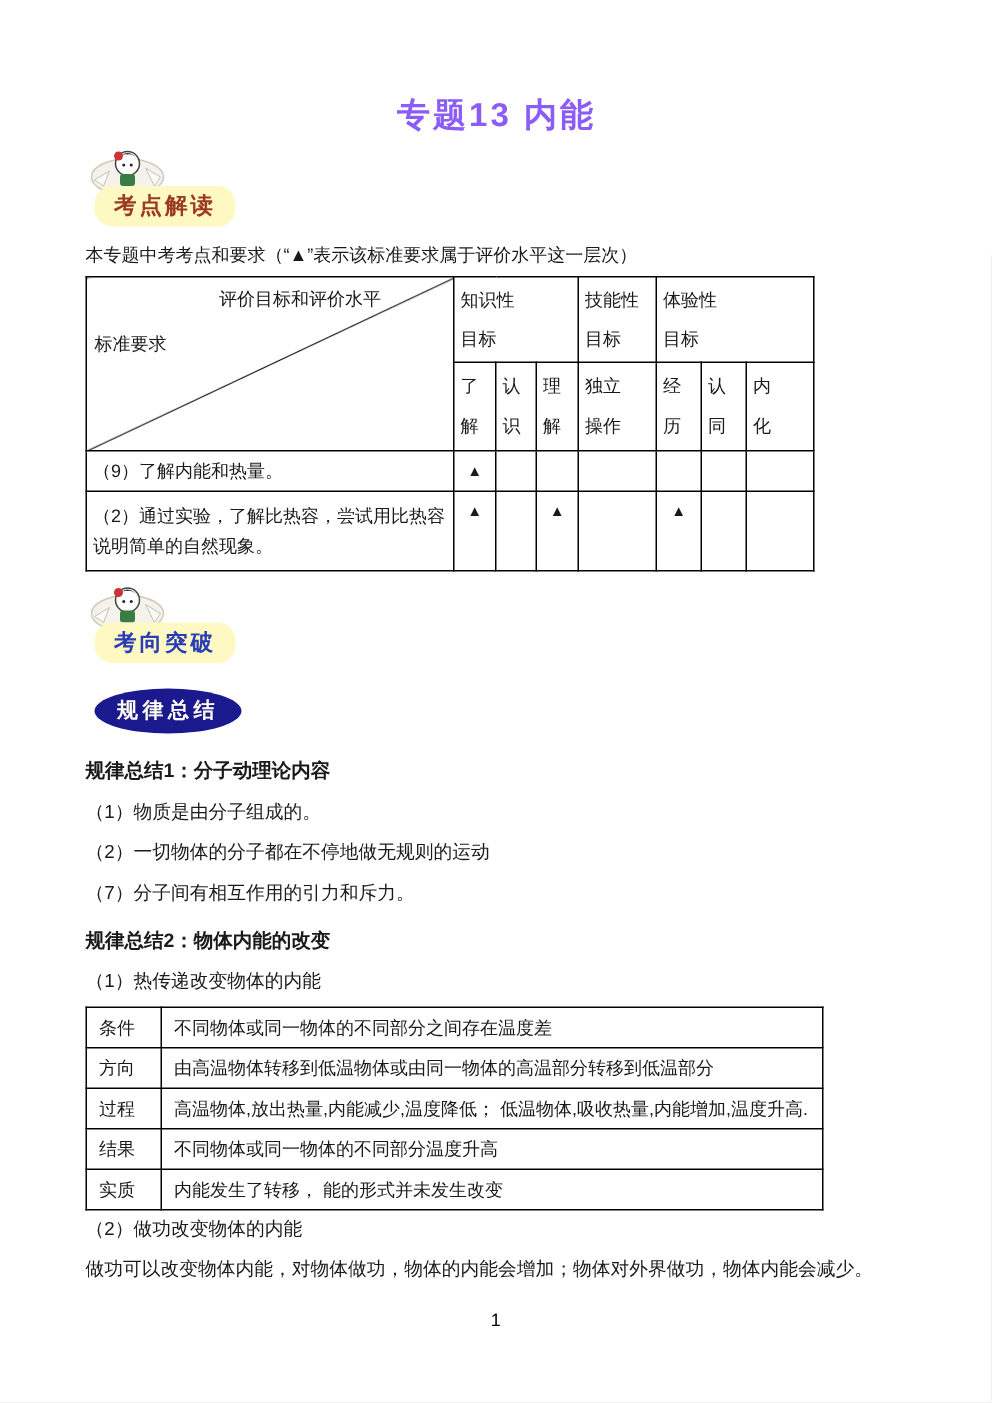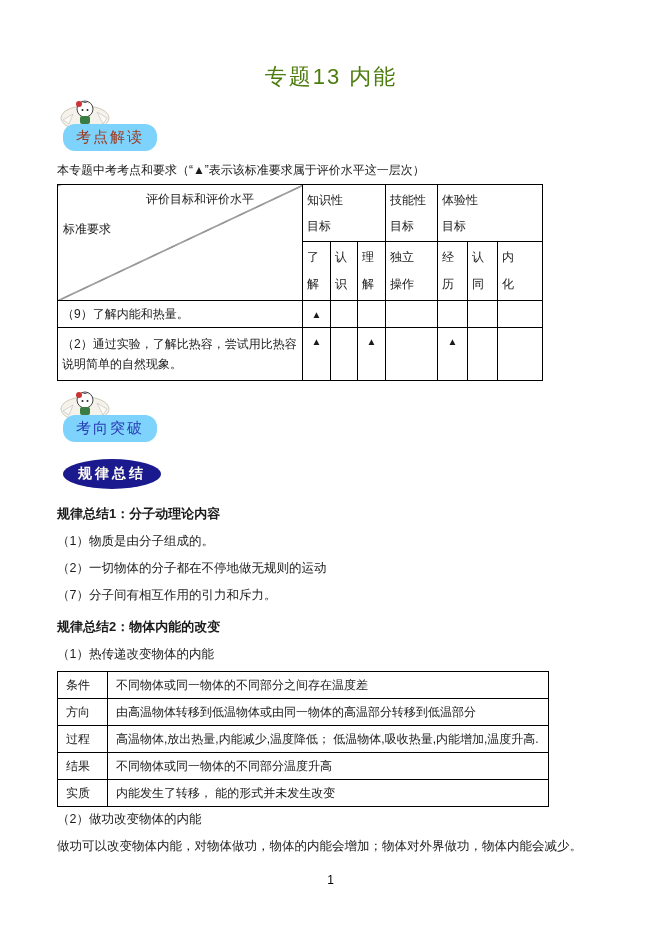--- a/index.html
+++ b/index.html
@@ -12,34 +12,34 @@
     font-family:"Liberation Sans","DejaVu Sans",sans-serif;
     color:#1a1a1a;
     padding:44px 56px 0 57px;
     overflow:hidden;
   }
   .doc-header { font-size:10.5px; color:#141414; letter-spacing:0.5px; }
   .doc-title {
     margin-top:18px;
     text-align:center;
     font-size:22px;
-    font-weight:normal;
-    color:#4d7c0f;
+    font-weight:bold;
+    color:#8b5cf6;
     letter-spacing:2px;
   }
   .stamp { position:relative; margin-top:10px; height:52px; }
   .stamp .cartoon { position:absolute; left:2px; top:-4px; }
   .stamp .pill {
     position:absolute; left:6px; top:22px;
     display:inline-block;
-    background:#7dd3fc;
+    background:#fef9c3;
     border-radius:12px;
     padding:4px 13px;
     font-size:15px;
-    font-weight:normal;
+    font-weight:bold;
     letter-spacing:2px;
   }
   .pill.red-text { color:#9c3a20; }
   .pill.blue-text { color:#2a3db6; }
   .intro { margin-top:8px; font-size:12px; }
   table { border-collapse:collapse; table-layout:fixed;padding-left:20px; }
   td { border:1px solid #000; font-size:12px; vertical-align:middle; }
   
   .eval-table { margin-top:5px; width:485px; }
   .eval-table td { padding:2px 4px; }

